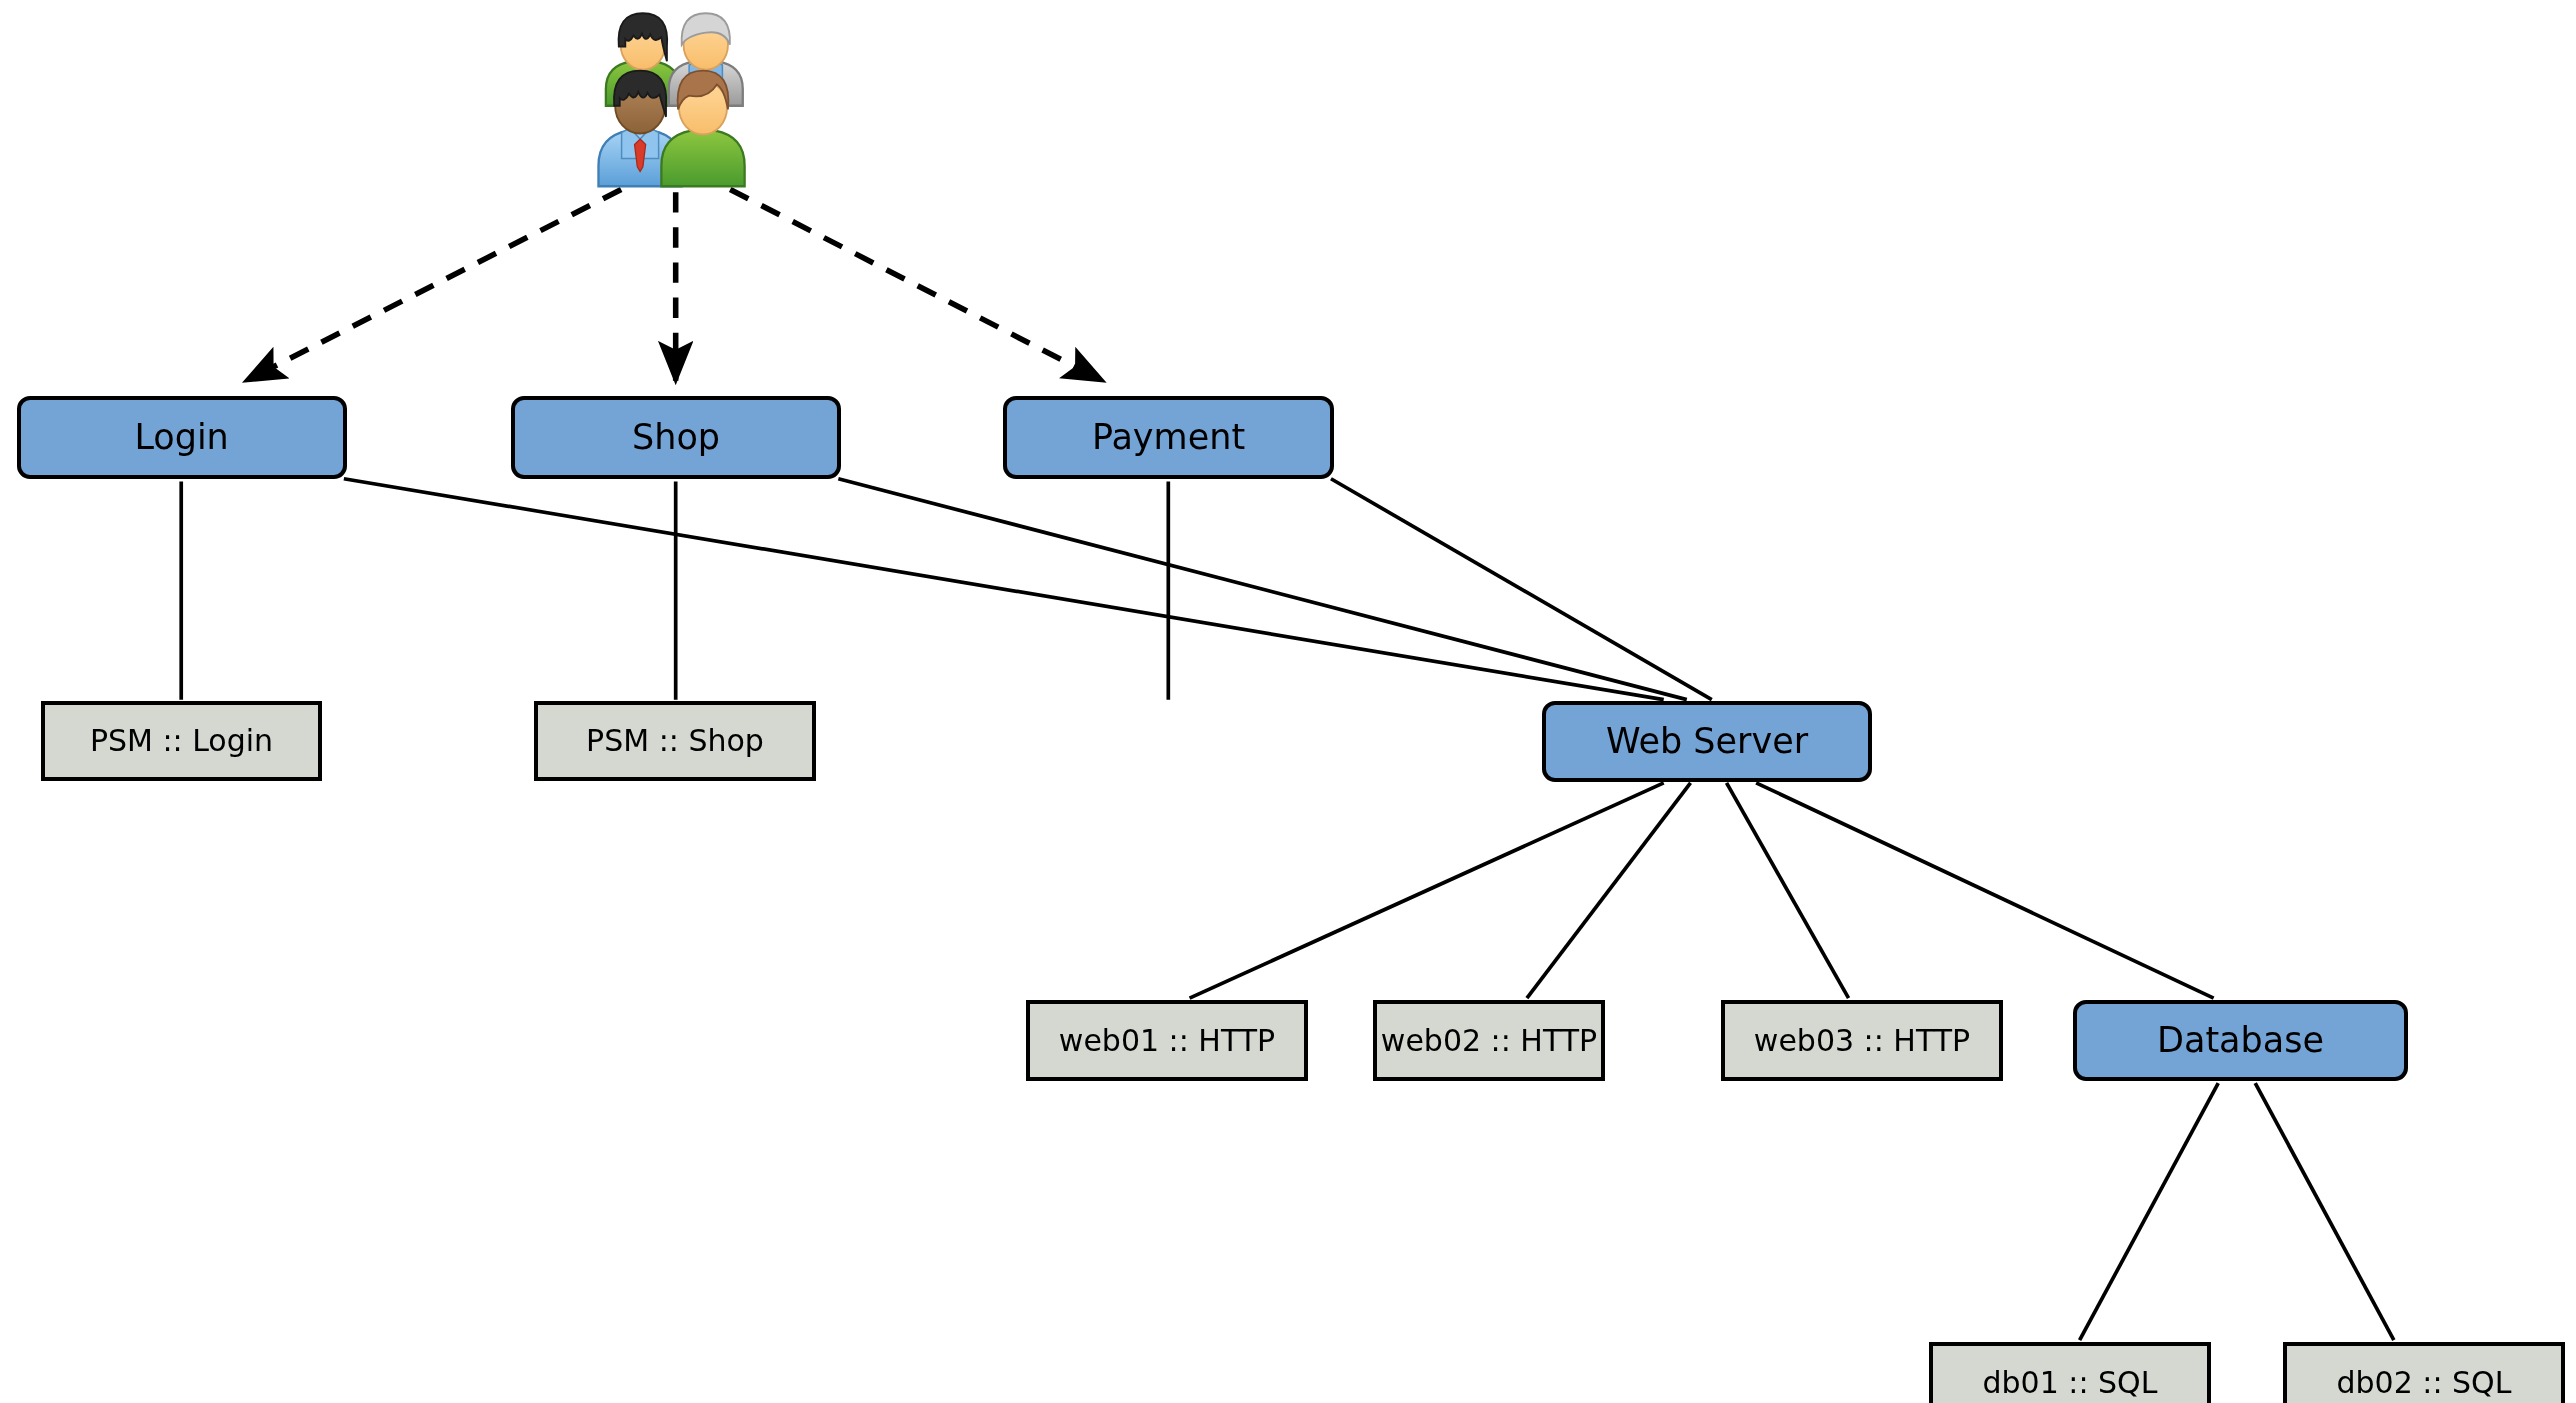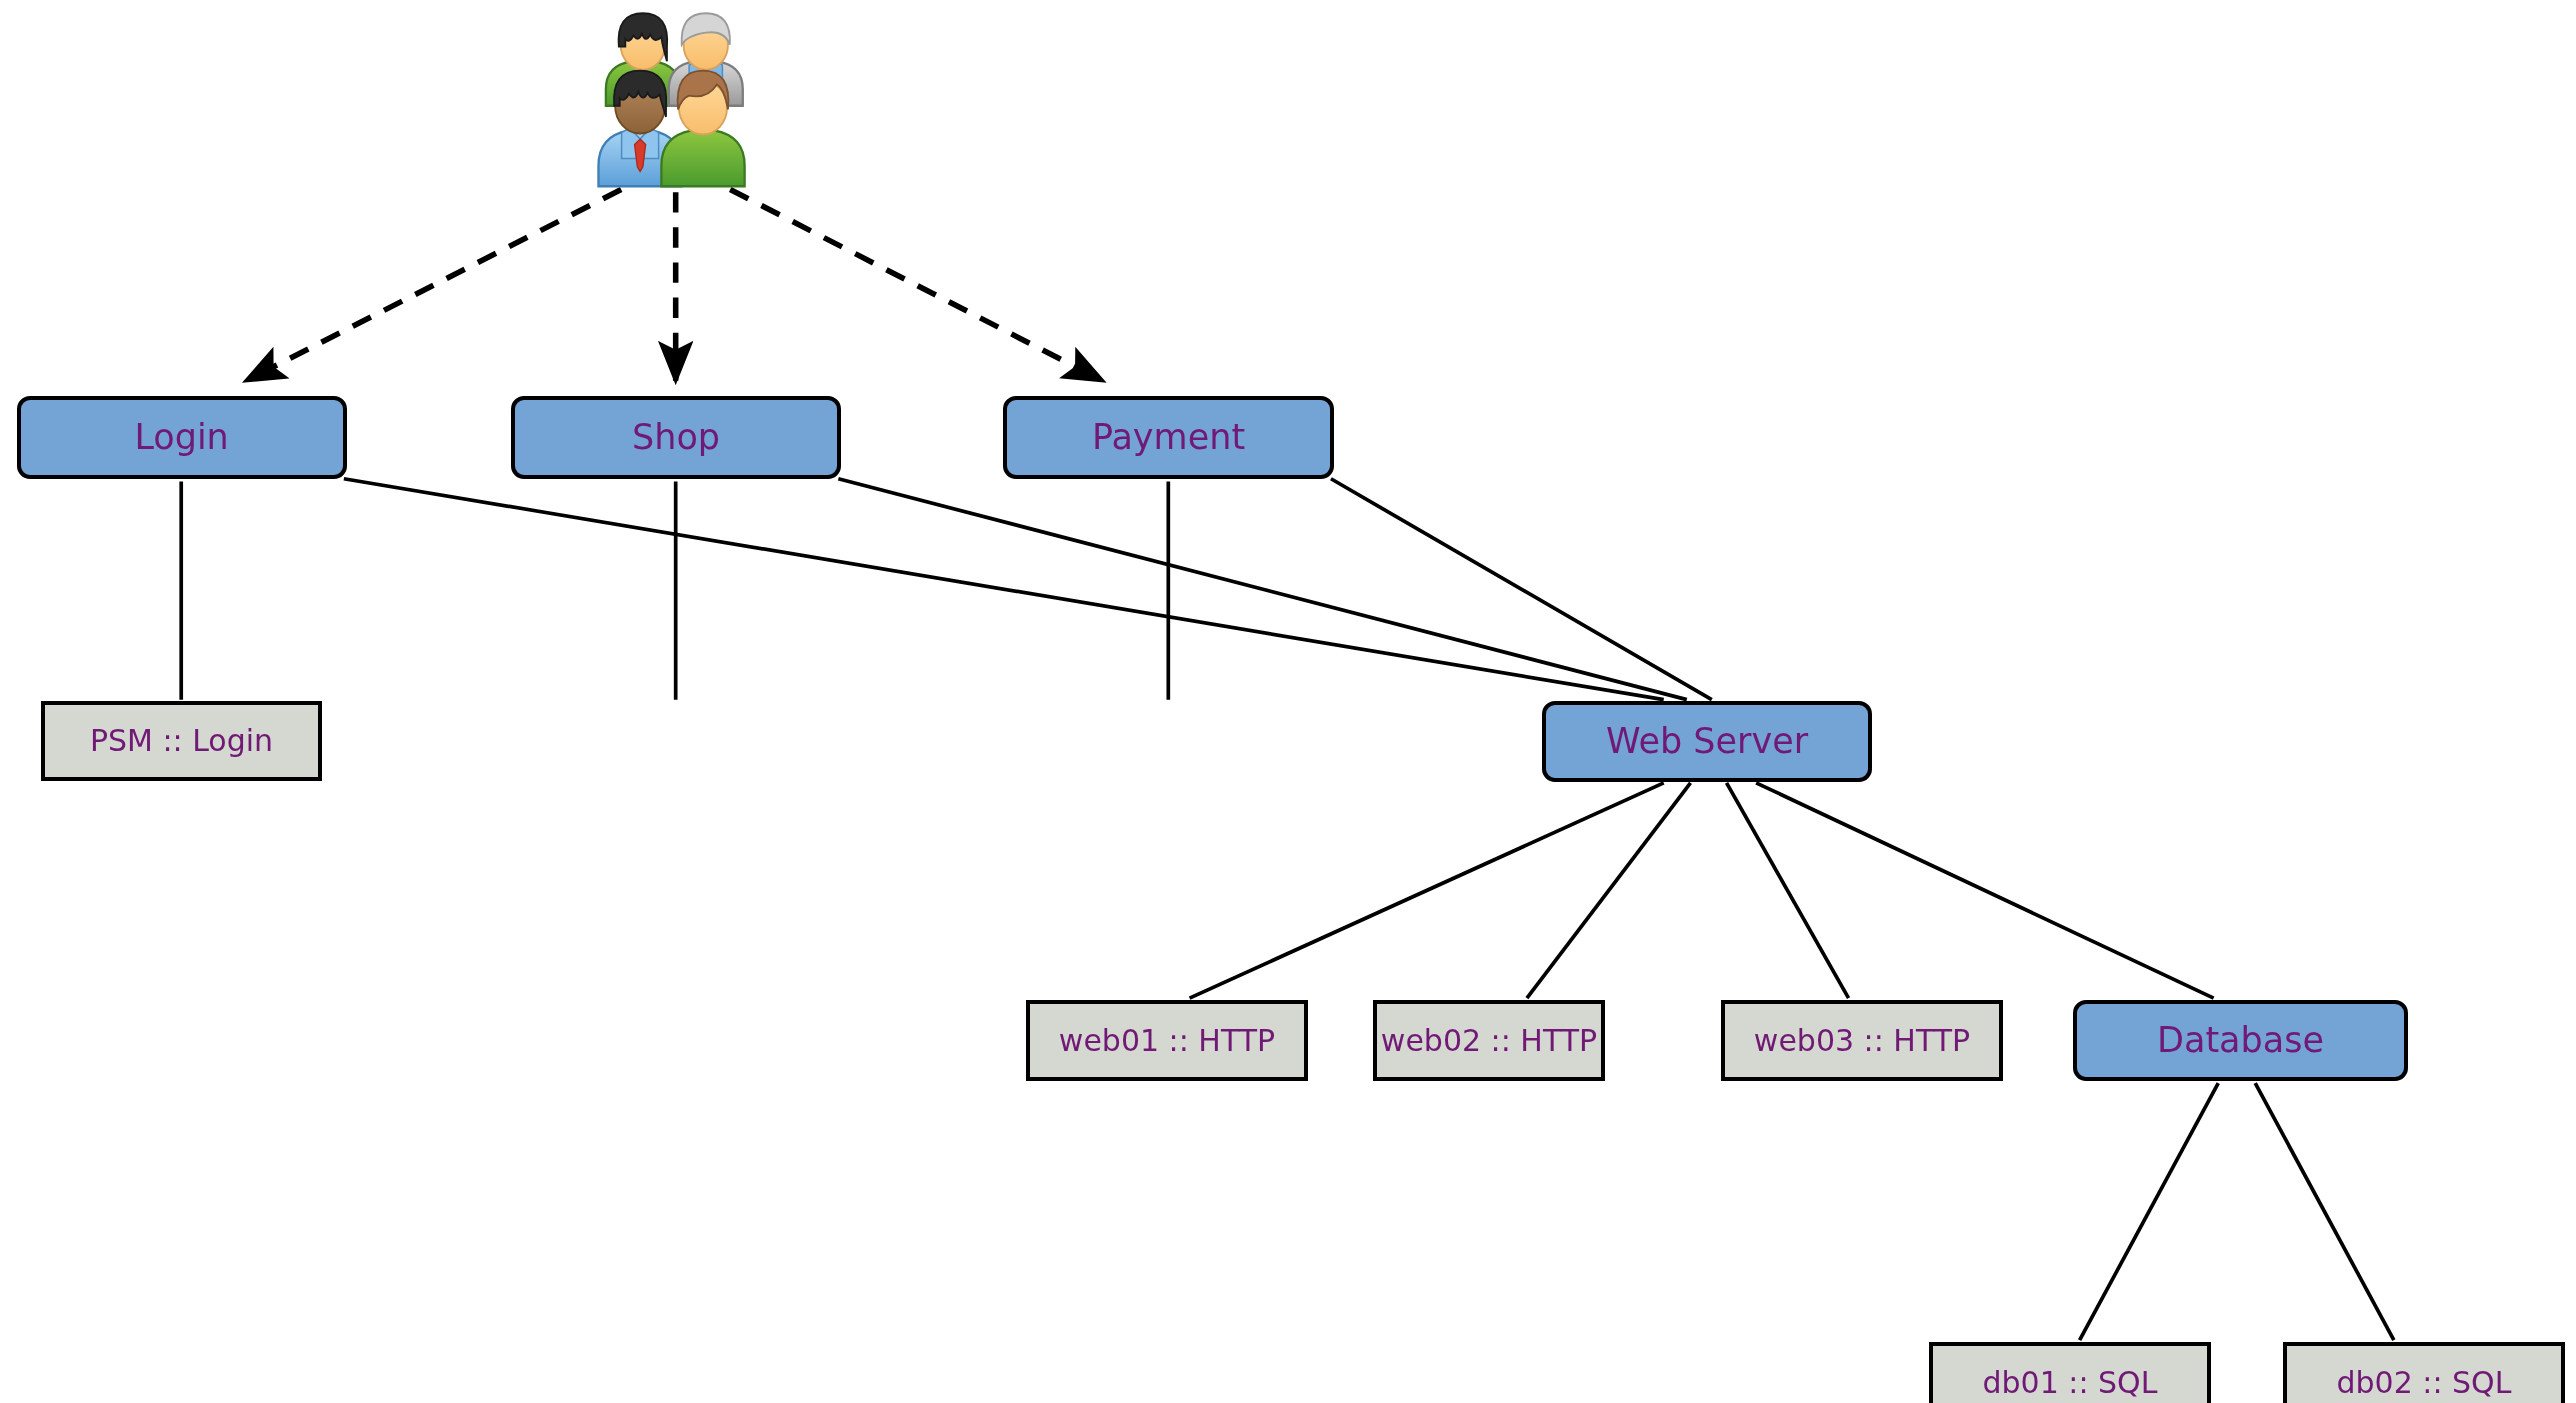--- a/index.html
+++ b/index.html
@@ -26,21 +26,21 @@
     height: 1403px;
     pointer-events: none;
   }
   .node {
     position: absolute;
     box-sizing: border-box;
     display: flex;
     align-items: center;
     justify-content: center;
     text-align: center;
-    color: #701a75;
+    color: #000000;
     font-family: "DejaVu Sans", sans-serif;
     line-height: 1;
     white-space: nowrap;
   }
   .node-blue {
     background: #74a3d5;
     border: 4.6px solid #000000;
     border-radius: 13px;
     font-size: 35px;
   }
@@ -172,20 +172,23 @@
   </div>
 
   <div class="node node-blue" style="left:2073px; top:1000px; width:335px; height:81px;">
     <span>Database</span>
   </div>
 
   <div class="node node-gray" style="left:41px; top:701px; width:281px; height:80px;">
     <span>PSM :: Login</span>
   </div>
 
+  <div class="node node-gray" style="left:534px; top:701px; width:282px; height:80px;">
+    <span>PSM :: Shop</span>
+  </div>
 
 
   <div class="node node-gray" style="left:1026px; top:1000px; width:282px; height:81px;">
     <span>web01 :: HTTP</span>
   </div>
 
   <div class="node node-gray" style="left:1373px; top:1000px; width:232px; height:81px;">
     <span>web02 :: HTTP</span>
   </div>
 

